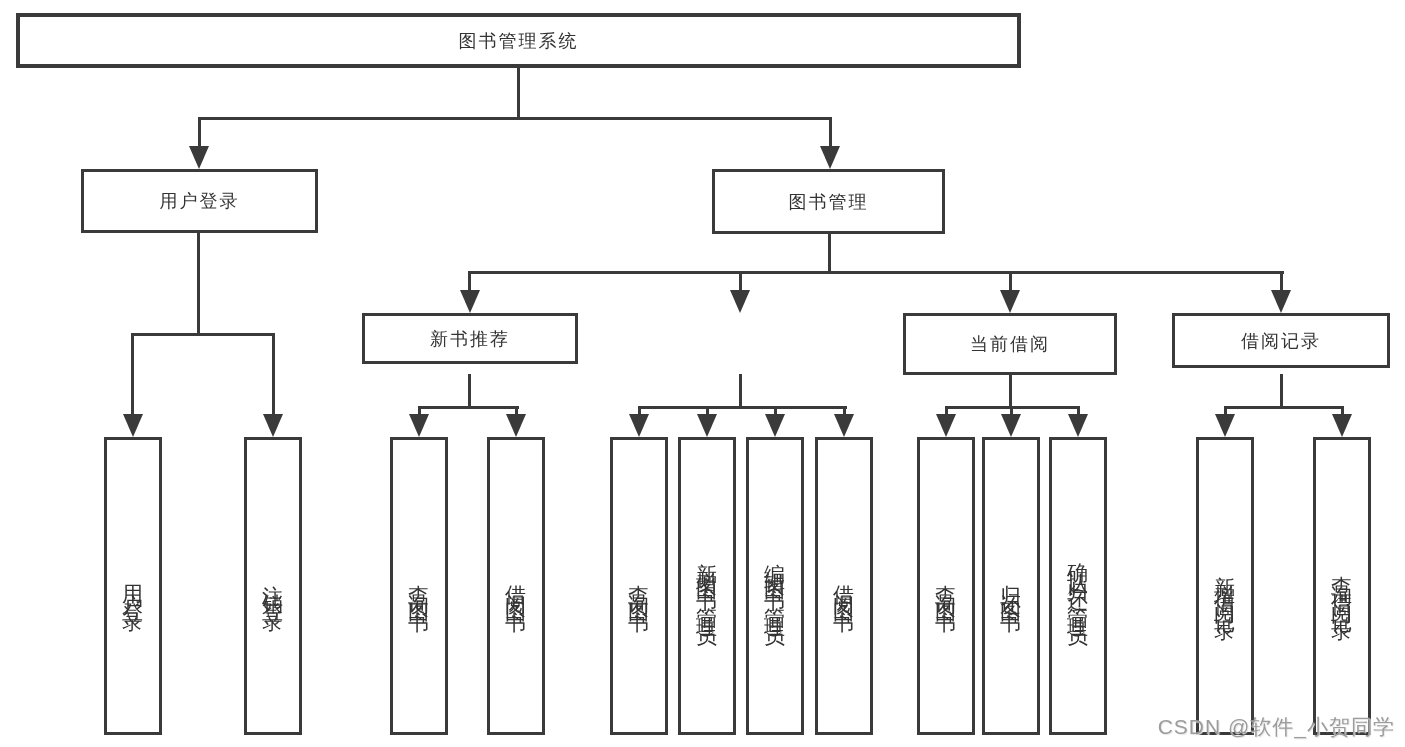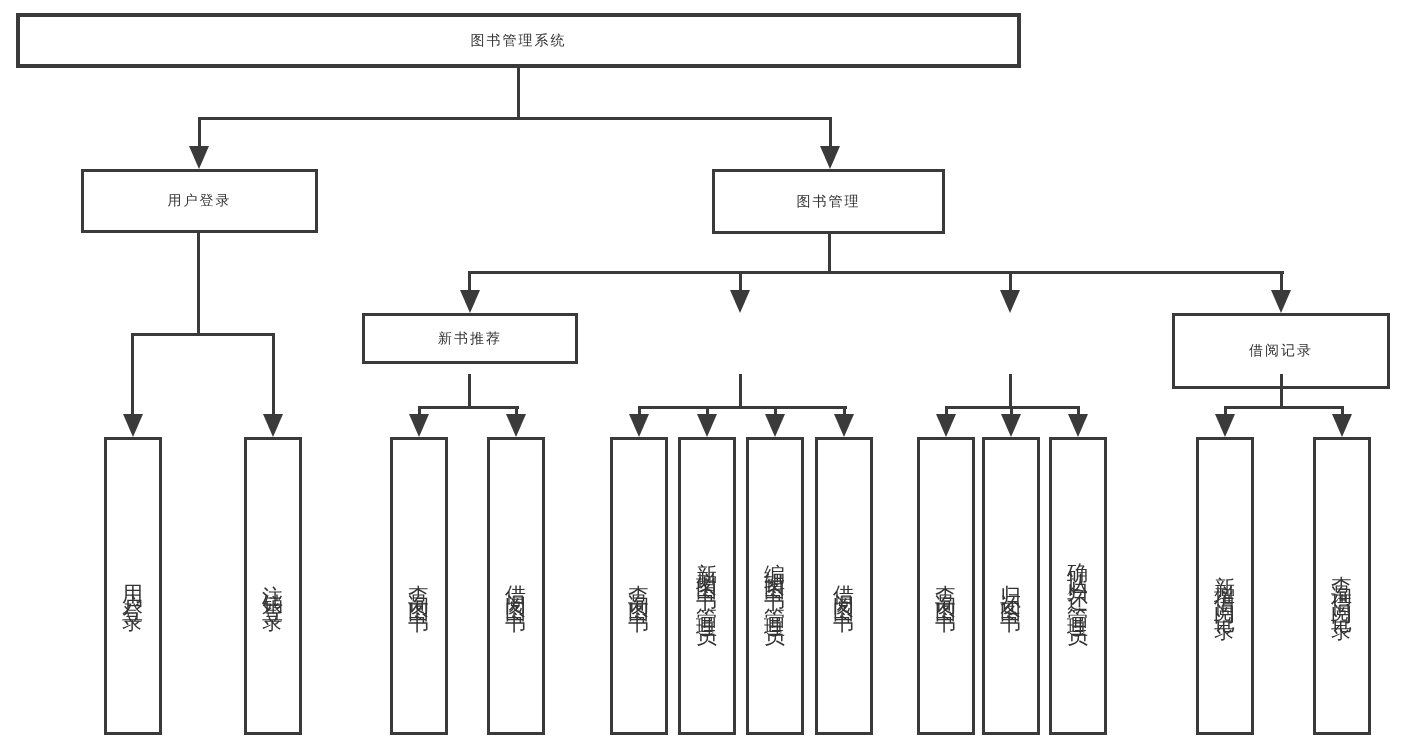--- a/index.html
+++ b/index.html
@@ -5,21 +5,21 @@
   html,body{margin:0;padding:0;background:#fff;}
   #stage{
     position:relative;width:1405px;height:747px;background:#ffffff;
     font-family:"Liberation Sans","DejaVu Sans",sans-serif;overflow:hidden;
   }
   .box{
     position:absolute;border:3px solid #3a3a3a;background:#fff;
     display:flex;align-items:center;justify-content:center;box-sizing:border-box;
   }
   .box .lbl{
-    font-size:14px;color:#333;letter-spacing:2px;white-space:nowrap;
+    font-size:18px;color:#333;letter-spacing:2px;white-space:nowrap;
   }
   #root-box{border-width:4px;}
   .vbox{
     position:absolute;top:437px;width:58px;height:298px;
     border:3px solid #3a3a3a;background:#fff;box-sizing:border-box;
     display:flex;align-items:center;justify-content:center;
   }
   .vtext{
     writing-mode:vertical-rl;text-orientation:mixed;
     font-size:21px;color:#333;letter-spacing:9px;line-height:1;
@@ -76,21 +76,24 @@
   <div class="vline" style="left:739px;top:271px;height:24px;"></div>
   <div class="arrow" style="left:730px;top:290px;"></div>
   <div class="vline" style="left:1009px;top:271px;height:24px;"></div>
   <div class="arrow" style="left:1000px;top:290px;"></div>
   <div class="vline" style="left:1280px;top:271px;height:24px;"></div>
   <div class="arrow" style="left:1271px;top:290px;"></div>
 
   <div class="box" style="left:362px;top:313px;width:216px;height:51px;">
     <span class="lbl">新书推荐</span>
   </div>
-  <div class="box" style="left:1172px;top:313px;width:218px;height:76px;">
+  <div class="box" style="left:903px;top:313px;width:214px;height:62px;">
+    <span class="lbl">当前借阅</span>
+  </div>
+  <div class="box" style="left:1172px;top:313px;width:218px;height:55px;">
     <span class="lbl">借阅记录</span>
   </div>
 
   <div class="vline" style="left:468px;top:374px;height:35px;"></div>
   <div class="hline" style="left:418px;top:406px;width:101px;"></div>
   <div class="vline" style="left:418px;top:406px;height:12px;"></div>
   <div class="arrow" style="left:409px;top:414px;"></div>
   <div class="vline" style="left:515px;top:406px;height:12px;"></div>
   <div class="arrow" style="left:506px;top:414px;"></div>
 
@@ -158,14 +161,15 @@
     <span class="vtext">确认归还（管理员）</span>
   </div>
 
   <div class="vbox" style="left:1196px;">
     <span class="vtext">新增借阅记录</span>
   </div>
   <div class="vbox" style="left:1313px;">
     <span class="vtext">查询借阅记录</span>
   </div>
 
+  <div id="watermark">CSDN @软件_小贺同学</div>
 
 </div>
 
 </body></html>

